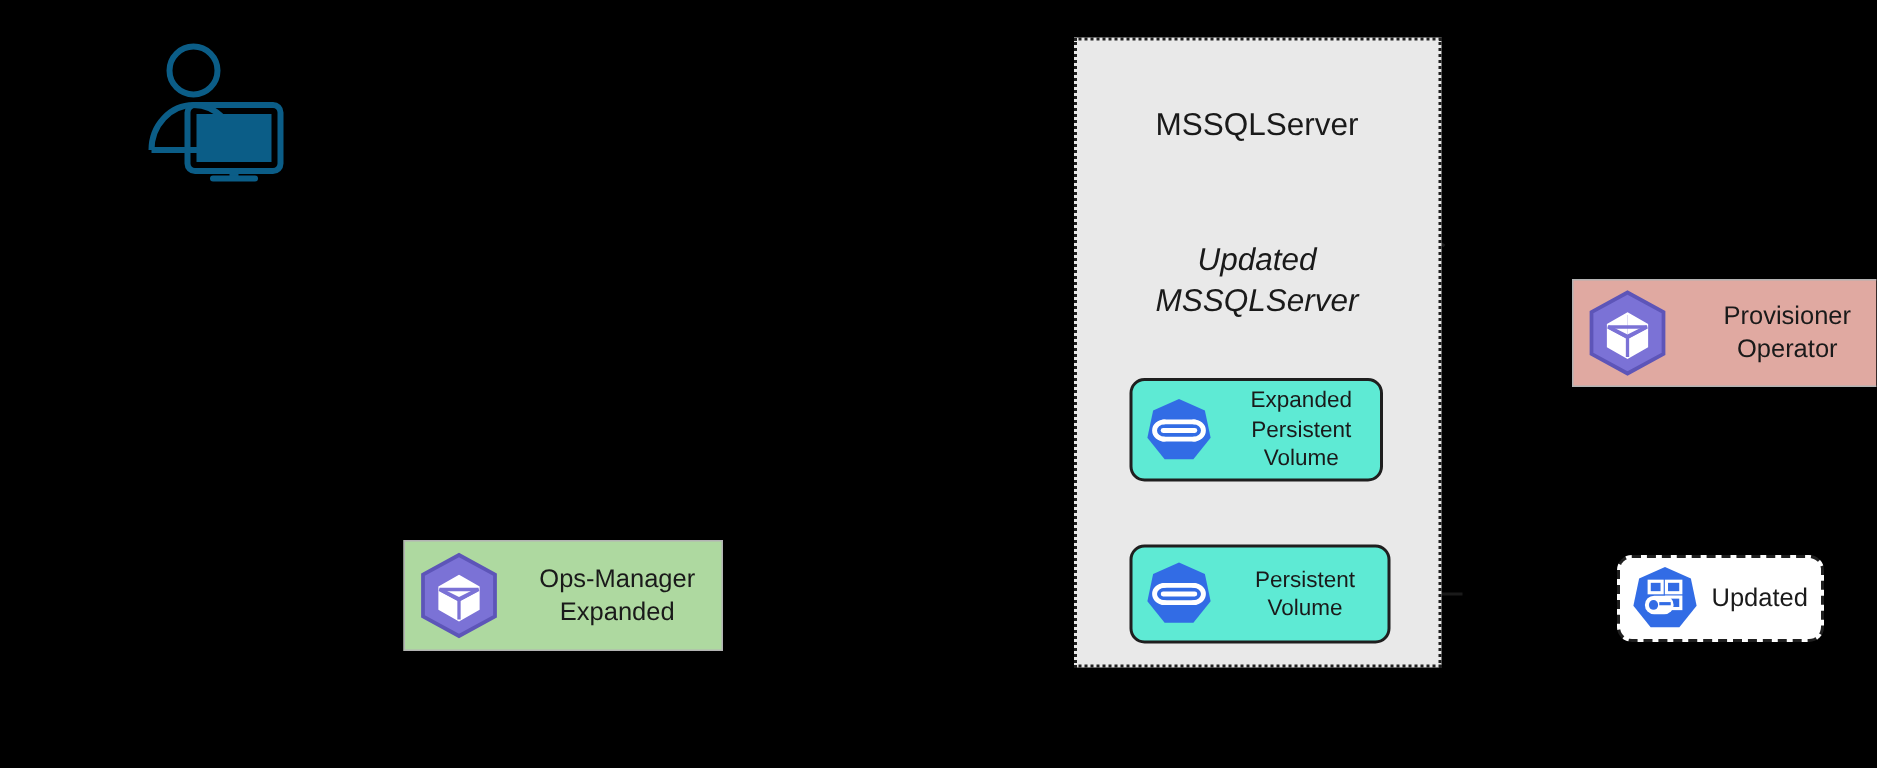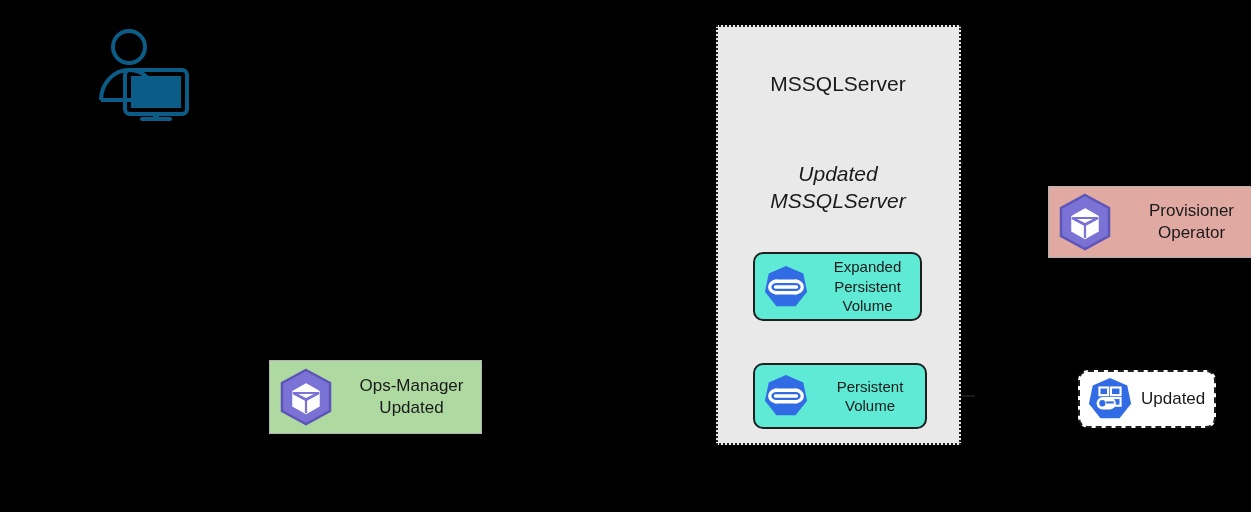--- a/index.html
+++ b/index.html
@@ -236,21 +236,21 @@
         <polygon points="28,2 52,15 52,43 28,56 4,43 4,15" fill="#7b72d6" stroke="#5d55b8" stroke-width="2.5"></polygon>
         <polygon points="28,16 41,23.5 41,38 28,45.5 15,38 15,23.5" fill="none" stroke="#ffffff" stroke-width="1.5"></polygon>
         <polygon points="28,16 28,30 15,23.5" fill="#ffffff"></polygon>
         <polygon points="28,16 41,23.5 28,30" fill="#ffffff"></polygon>
         <polygon points="15,26 28,33 41,26 41,38 28,45 15,38" fill="#ffffff"></polygon>
         <polygon points="15,25 28,32 41,25" fill="none" stroke="#7b72d6" stroke-width="2.2"></polygon>
         <path d="M 28 32 L 28 45" stroke="#7b72d6" stroke-width="2.2" fill="none"></path>
       </svg>
     </span>
     <span class="box-label">Ops-Manager
-Updated</span>
+Expanded</span>
   </div>
 
   <div class="node operator-box" id="provisioner-operator">
     <span class="icon-wrap">
       <svg width="56" height="58" viewBox="0 0 56 58">
         <polygon points="28,2 52,15 52,43 28,56 4,43 4,15" fill="#7b72d6" stroke="#5d55b8" stroke-width="2.5"></polygon>
         <polygon points="28,16 41,23.5 41,38 28,45.5 15,38 15,23.5" fill="none" stroke="#ffffff" stroke-width="1.5"></polygon>
         <polygon points="28,16 28,30 15,23.5" fill="#ffffff"></polygon>
         <polygon points="28,16 41,23.5 28,30" fill="#ffffff"></polygon>
         <polygon points="15,26 28,33 41,26 41,38 28,45 15,38" fill="#ffffff"></polygon>

